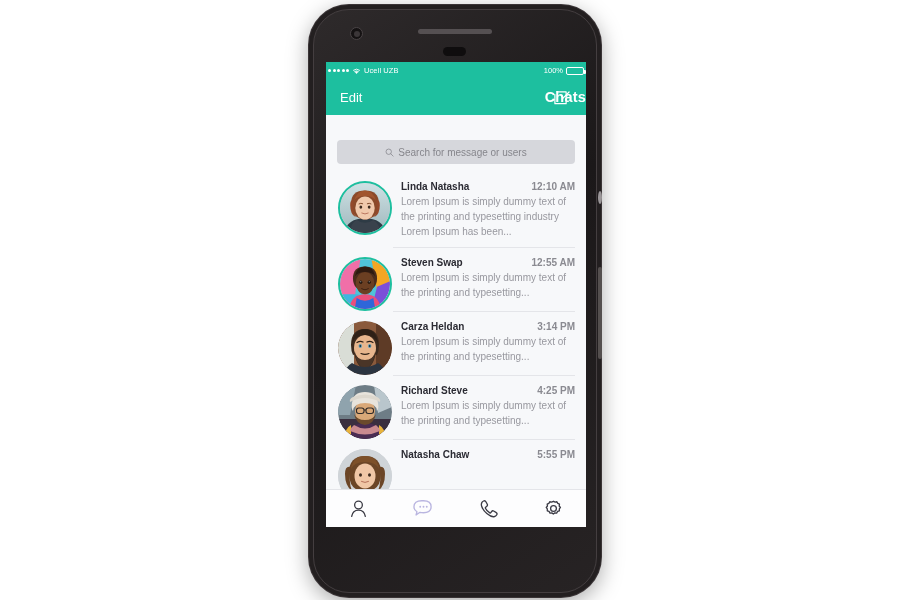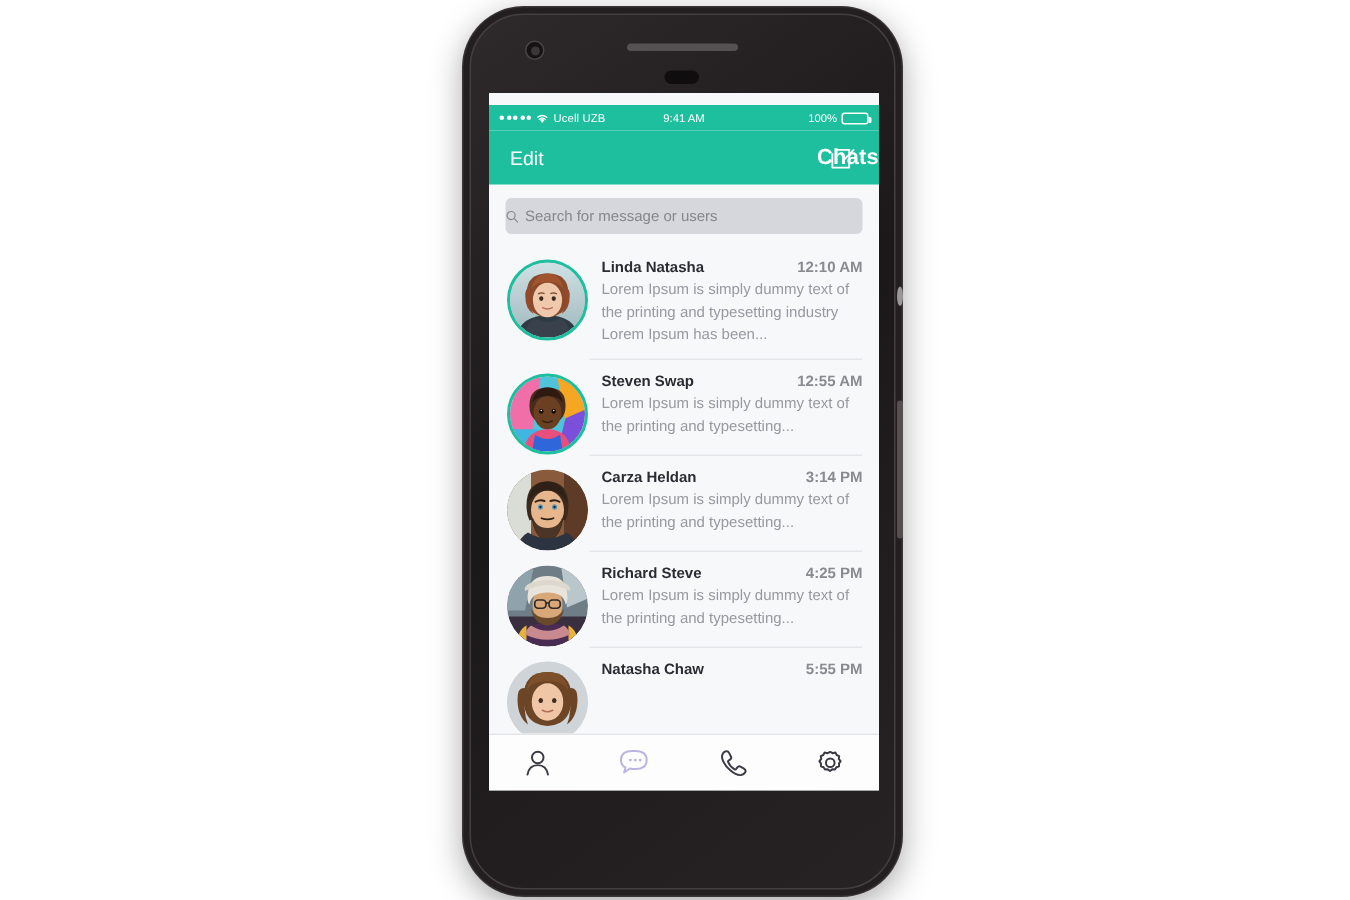--- a/index.html
+++ b/index.html
@@ -82,25 +82,24 @@
     width: 260px; height: 465px;
     background: #f7f8fa;
     overflow: hidden;
   }
 
   
   #status-bar {
     height: 17px;
     background: #1dbf9f;
     display: flex; align-items: center;
-    padding: 0 7px;
+    padding: 0 2px;
     color: #ffffff;
     font-size: 7.5px;
     position: relative;
-    margin-top: 8px;
   }
   #sb-left { display: flex; align-items: center; gap: 3px; }
   .sig-dots { display: flex; gap: 1.5px; align-items: center; }
   .sig-dots i {
     width: 3px; height: 3px; border-radius: 50%;
     background: #ffffff; display: block;
   }
   #wifi-icon { width: 9px; height: 8px; display:block; }
   #carrier { letter-spacing: 0.1px; }
   #sb-time {
@@ -160,23 +159,24 @@
 
   
   #search-wrap {
     padding: 9px 11px 8px 11px;
     background: #f7f8fa;
   }
   #search-bar {
     height: 24px;
     background: #d6d7dc;
     border-radius: 4px;
-    display: flex; align-items: center; justify-content: flex-start;
+    display: flex; align-items: center; justify-content: center;
     gap: 4px;
     cursor: text;
+    margin-top: 16px;
   }
   #search-icon { width: 9px; height: 9px; display:block; }
   #search-placeholder {
     color: #86868c;
     font-size: 10px;
   }
 
   
   #chat-list {
     background: #f7f8fa;
@@ -285,21 +285,20 @@
               <i></i>
               <i></i>
           </span>
           <svg id="wifi-icon" viewBox="0 0 16 14">
             <path d="M8 12.2 L5.2 8.6 Q8 6.5 10.8 8.6 Z" fill="#ffffff"></path>
             <path d="M2.6 5.6 Q8 1.3 13.4 5.6" stroke="#ffffff" stroke-width="1.6" fill="none" stroke-linecap="round"></path>
             <path d="M4.4 8.0 Q8 5.1 11.6 8.0" stroke="#ffffff" stroke-width="1.4" fill="none" stroke-linecap="round"></path>
           </svg>
           <span id="carrier">Ucell UZB</span>
         </div>
-        <div id="sb-time">9:41 AM</div>
         <div id="sb-right">
           <span>100%</span>
           <span id="battery-shell">
             <span id="battery-fill"></span>
           </span>
         </div>
       </div>
 
       <div id="nav-bar">
         <button id="nav-edit">Edit</button>

